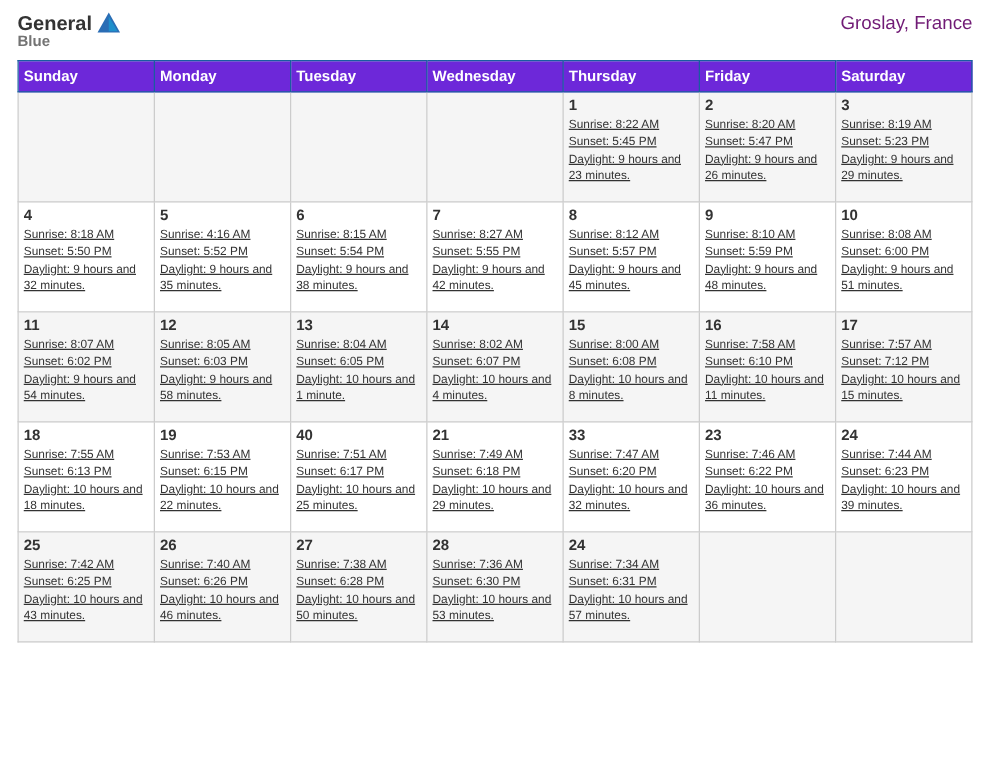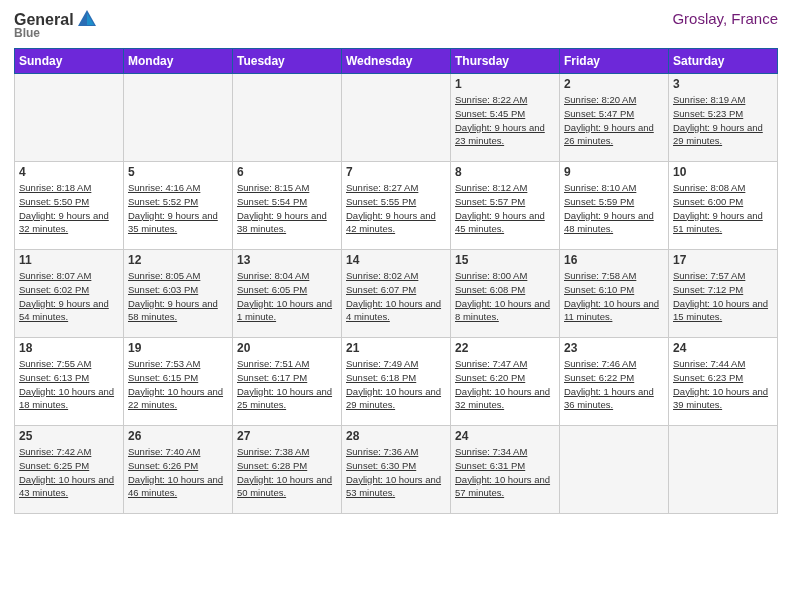--- a/index.html
+++ b/index.html
@@ -204,34 +204,34 @@
         <tr>
           <td>
             <span class="day-number">18</span>
             <div class="day-info"><span>Sunrise: 7:55 AM</span><br><span>Sunset: 6:13 PM</span><br><span>Daylight: 10 hours and 18 minutes.</span></div>
           </td>
           <td>
             <span class="day-number">19</span>
             <div class="day-info"><span>Sunrise: 7:53 AM</span><br><span>Sunset: 6:15 PM</span><br><span>Daylight: 10 hours and 22 minutes.</span></div>
           </td>
           <td>
-            <span class="day-number">20</span>
+            <span class="day-number">40</span>
             <div class="day-info"><span>Sunrise: 7:51 AM</span><br><span>Sunset: 6:17 PM</span><br><span>Daylight: 10 hours and 25 minutes.</span></div>
           </td>
           <td>
             <span class="day-number">21</span>
             <div class="day-info"><span>Sunrise: 7:49 AM</span><br><span>Sunset: 6:18 PM</span><br><span>Daylight: 10 hours and 29 minutes.</span></div>
           </td>
           <td>
-            <span class="day-number">22</span>
+            <span class="day-number">33</span>
             <div class="day-info"><span>Sunrise: 7:47 AM</span><br><span>Sunset: 6:20 PM</span><br><span>Daylight: 10 hours and 32 minutes.</span></div>
           </td>
           <td>
             <span class="day-number">23</span>
-            <div class="day-info"><span>Sunrise: 7:46 AM</span><br><span>Sunset: 6:22 PM</span><br><span>Daylight: 1 hours and 36 minutes.</span></div>
+            <div class="day-info"><span>Sunrise: 7:46 AM</span><br><span>Sunset: 6:22 PM</span><br><span>Daylight: 10 hours and 36 minutes.</span></div>
           </td>
           <td>
             <span class="day-number">24</span>
             <div class="day-info"><span>Sunrise: 7:44 AM</span><br><span>Sunset: 6:23 PM</span><br><span>Daylight: 10 hours and 39 minutes.</span></div>
           </td>
         </tr>
         <tr>
           <td>
             <span class="day-number">25</span>
             <div class="day-info"><span>Sunrise: 7:42 AM</span><br><span>Sunset: 6:25 PM</span><br><span>Daylight: 10 hours and 43 minutes.</span></div>

